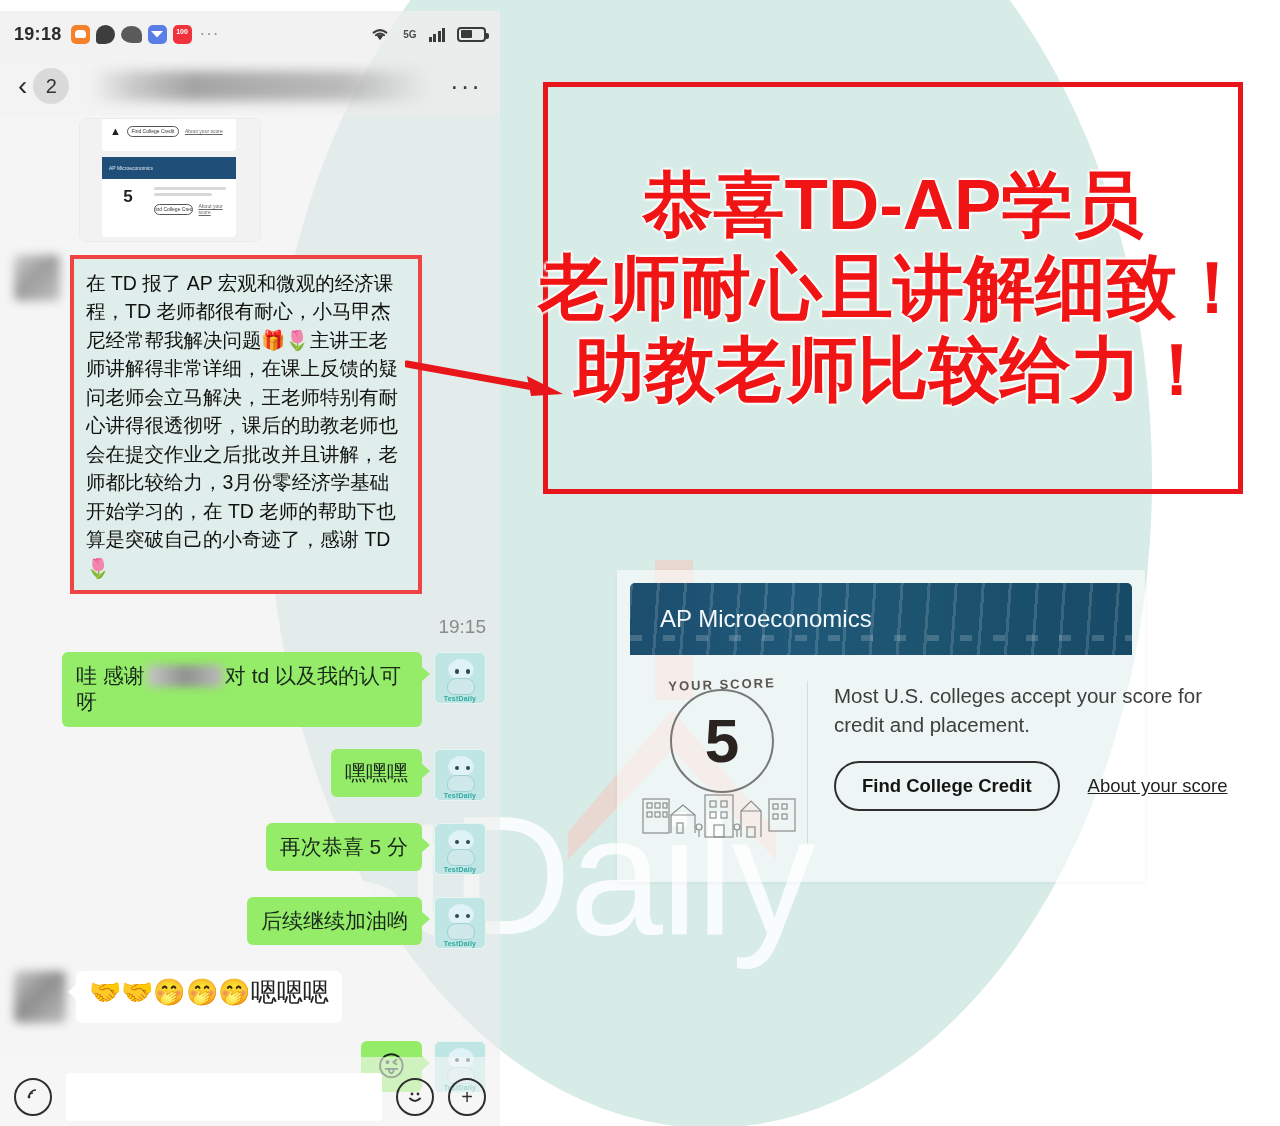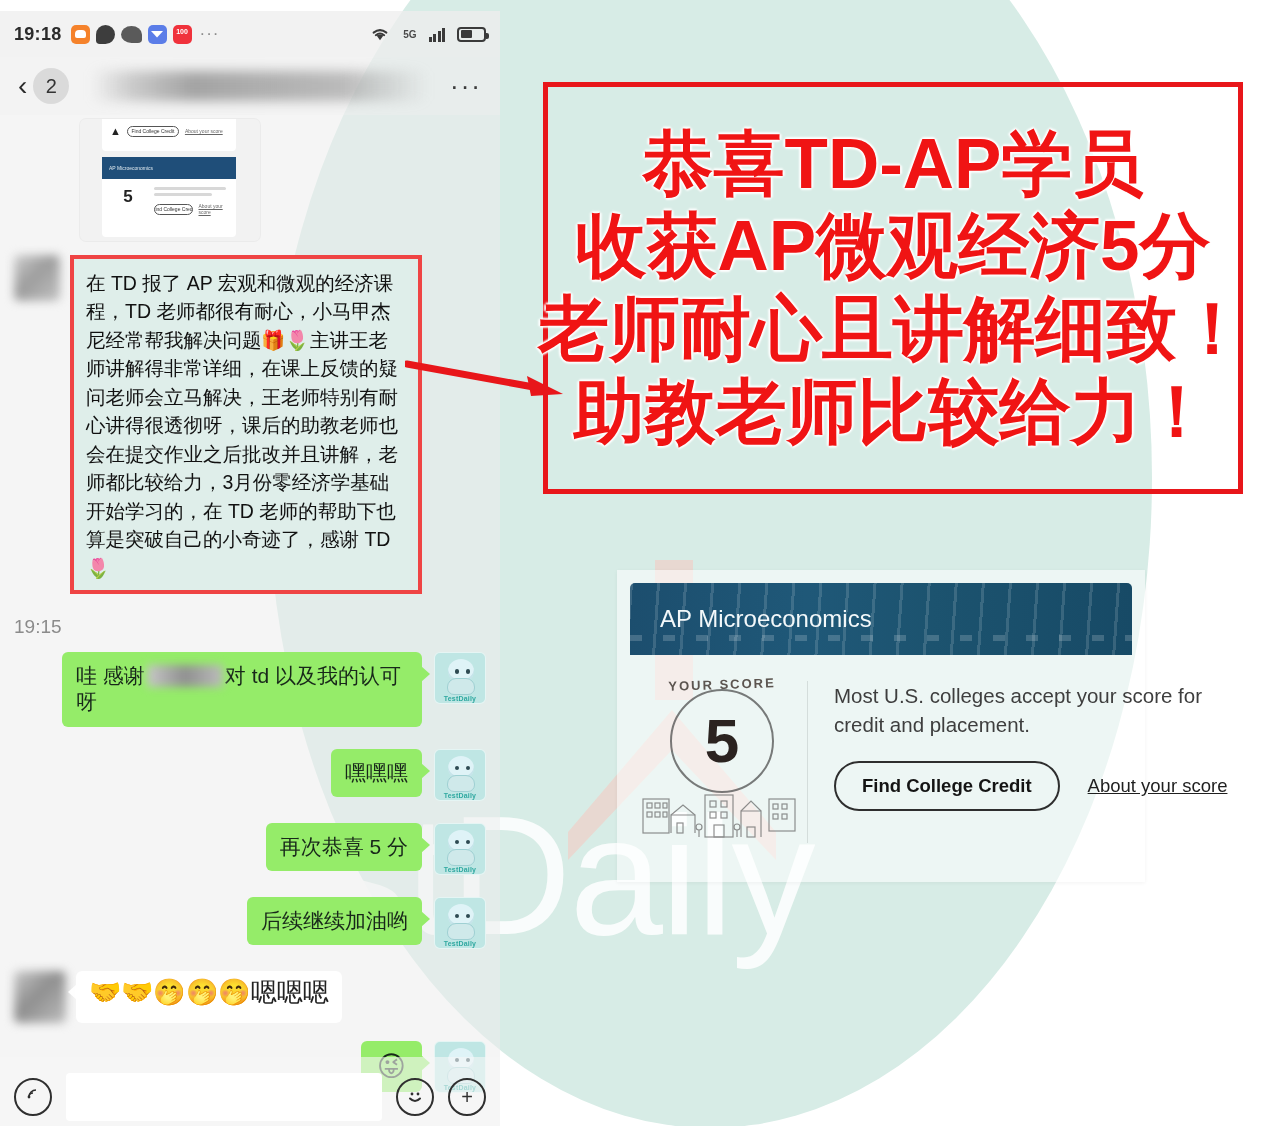--- a/index.html
+++ b/index.html
@@ -174,21 +174,21 @@
     word-break:break-all;
   }
 
   
   #arrow{
     position:absolute; left:405px; top:356px; width:160px; height:48px; z-index:9;
   }
 
   
   #timestamp{
-    text-align:left; color:#8b8b8b; font-size:19px; margin:22px 0 14px 0;
+    text-align:right; color:#8b8b8b; font-size:19px; margin:22px 0 14px 0;
   }
 
   
   .sent-row{ display:flex; justify-content:flex-end; align-items:flex-start; margin-bottom:22px;}
   .sent-bubble{
     background:#95ec69; border-radius:6px; padding:11px 14px;
     font-size:21px; color:#18281a; position:relative; margin-right:12px;
     max-width:360px; line-height:1.25;
   }
   .sent-bubble::after{
@@ -507,21 +507,20 @@
   </div>
 </div>
 
 <svg id="arrow" viewBox="0 0 160 48">
   <line x1="2" y1="8" x2="134" y2="32" stroke="#e8161a" stroke-width="7" stroke-linecap="round"></line>
   <polygon points="158,38 122,20 126,40" fill="#e8161a"></polygon>
 </svg>
 
 <div id="banner">
   <div class="bline">恭喜TD-AP学员</div>
-  <div class="bline">收获AP微观经济5分</div>
   <div class="bline">老师耐心且讲解细致！</div>
   <div class="bline">助教老师比较给力！</div>
 </div>
 
 <div id="score-card">
   <div id="card-band">
     <span id="card-band-title">AP Microeconomics</span>
   </div>
   <div id="card-body">
     <div id="score-left">

